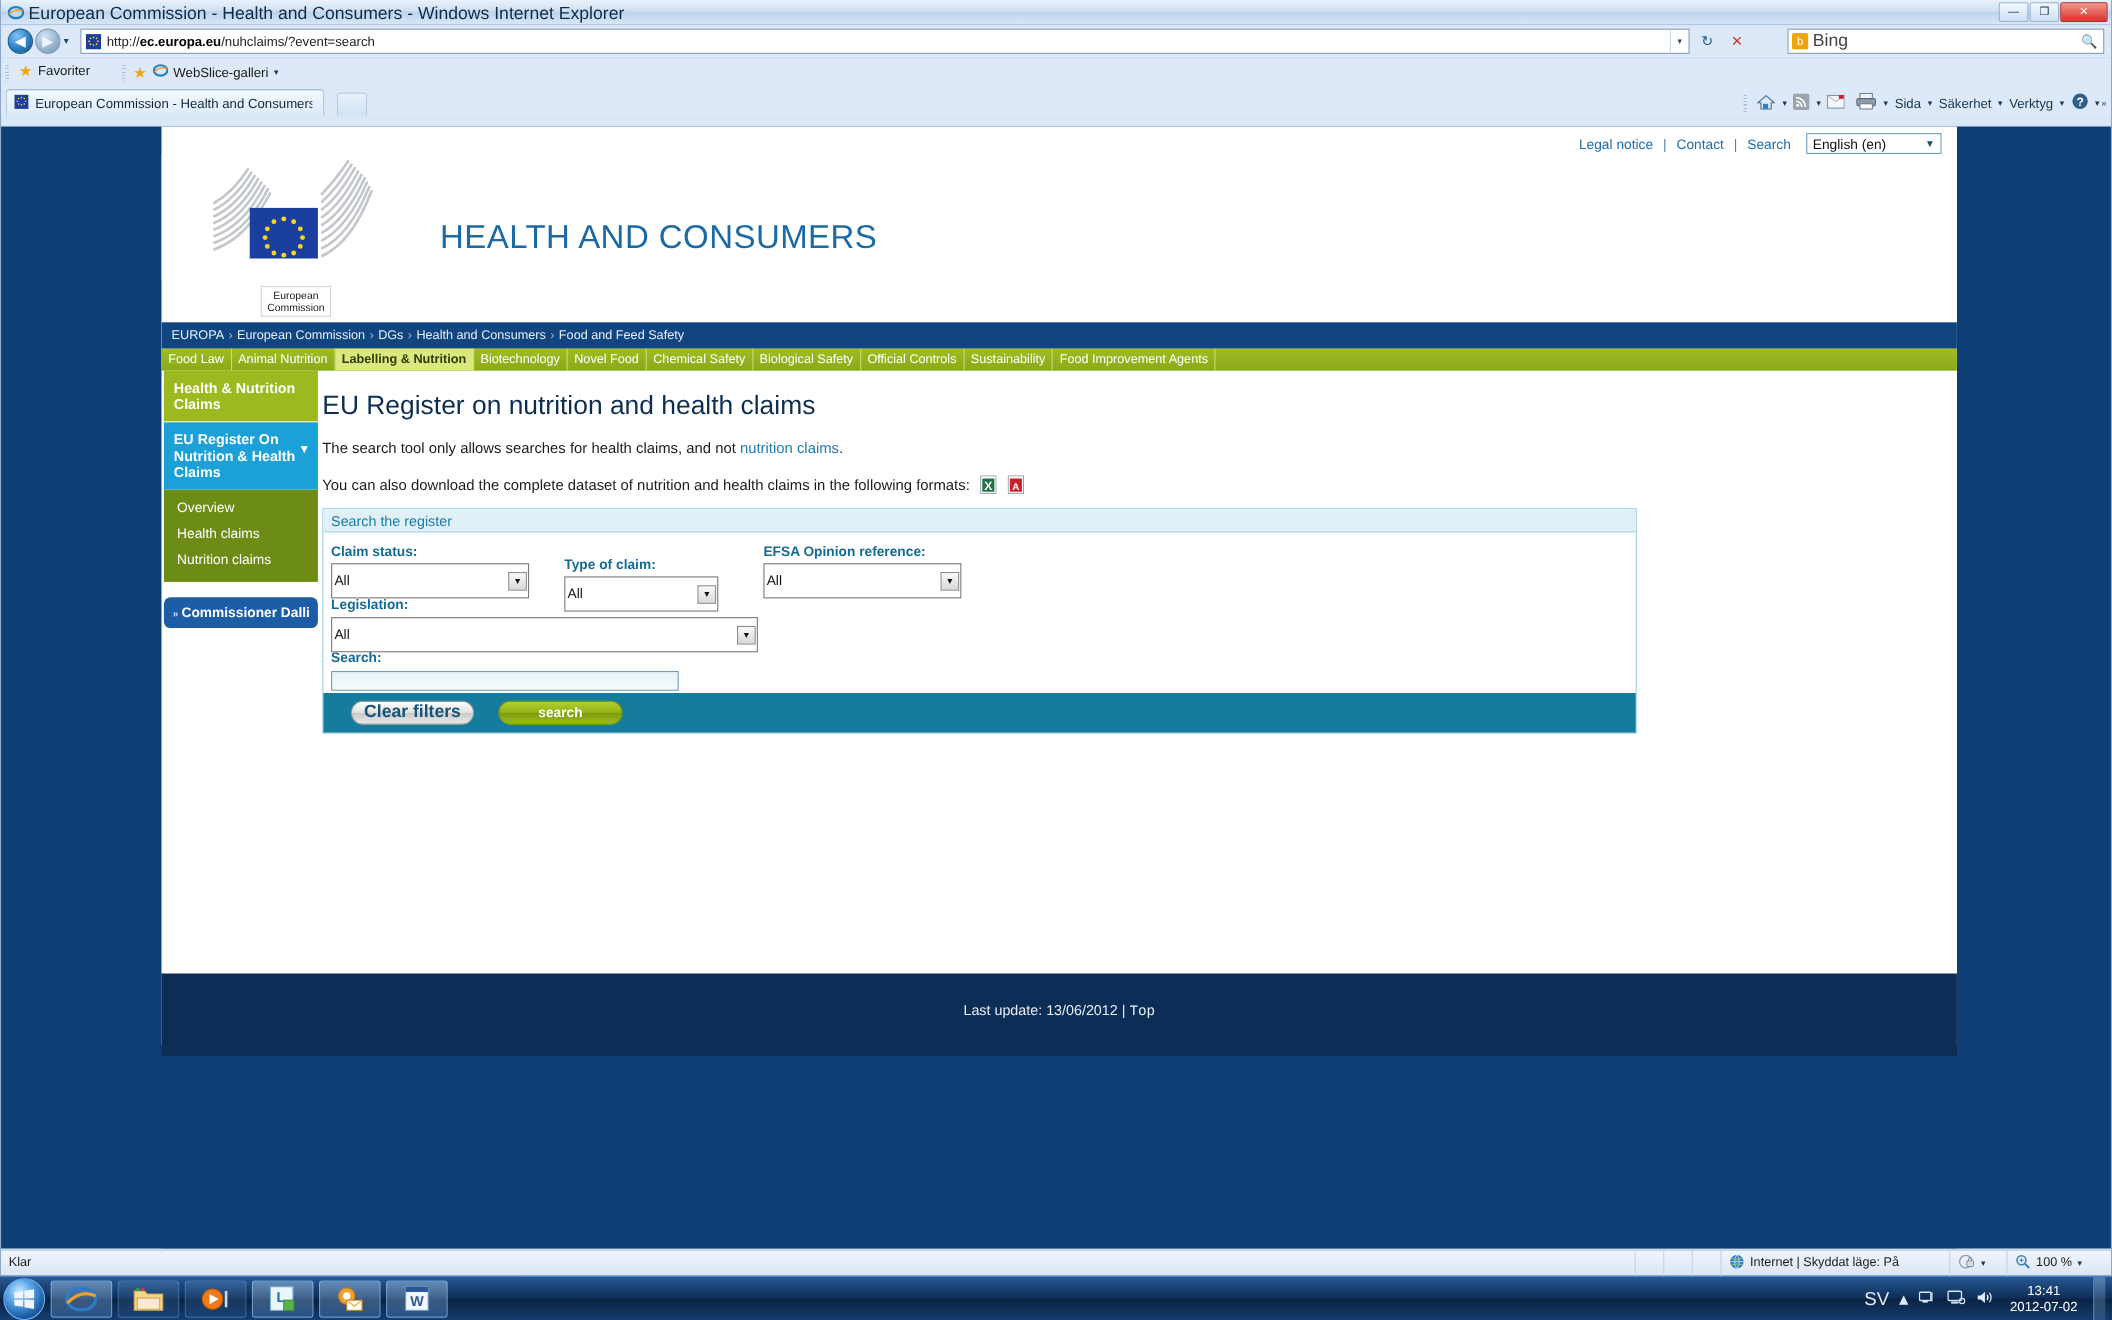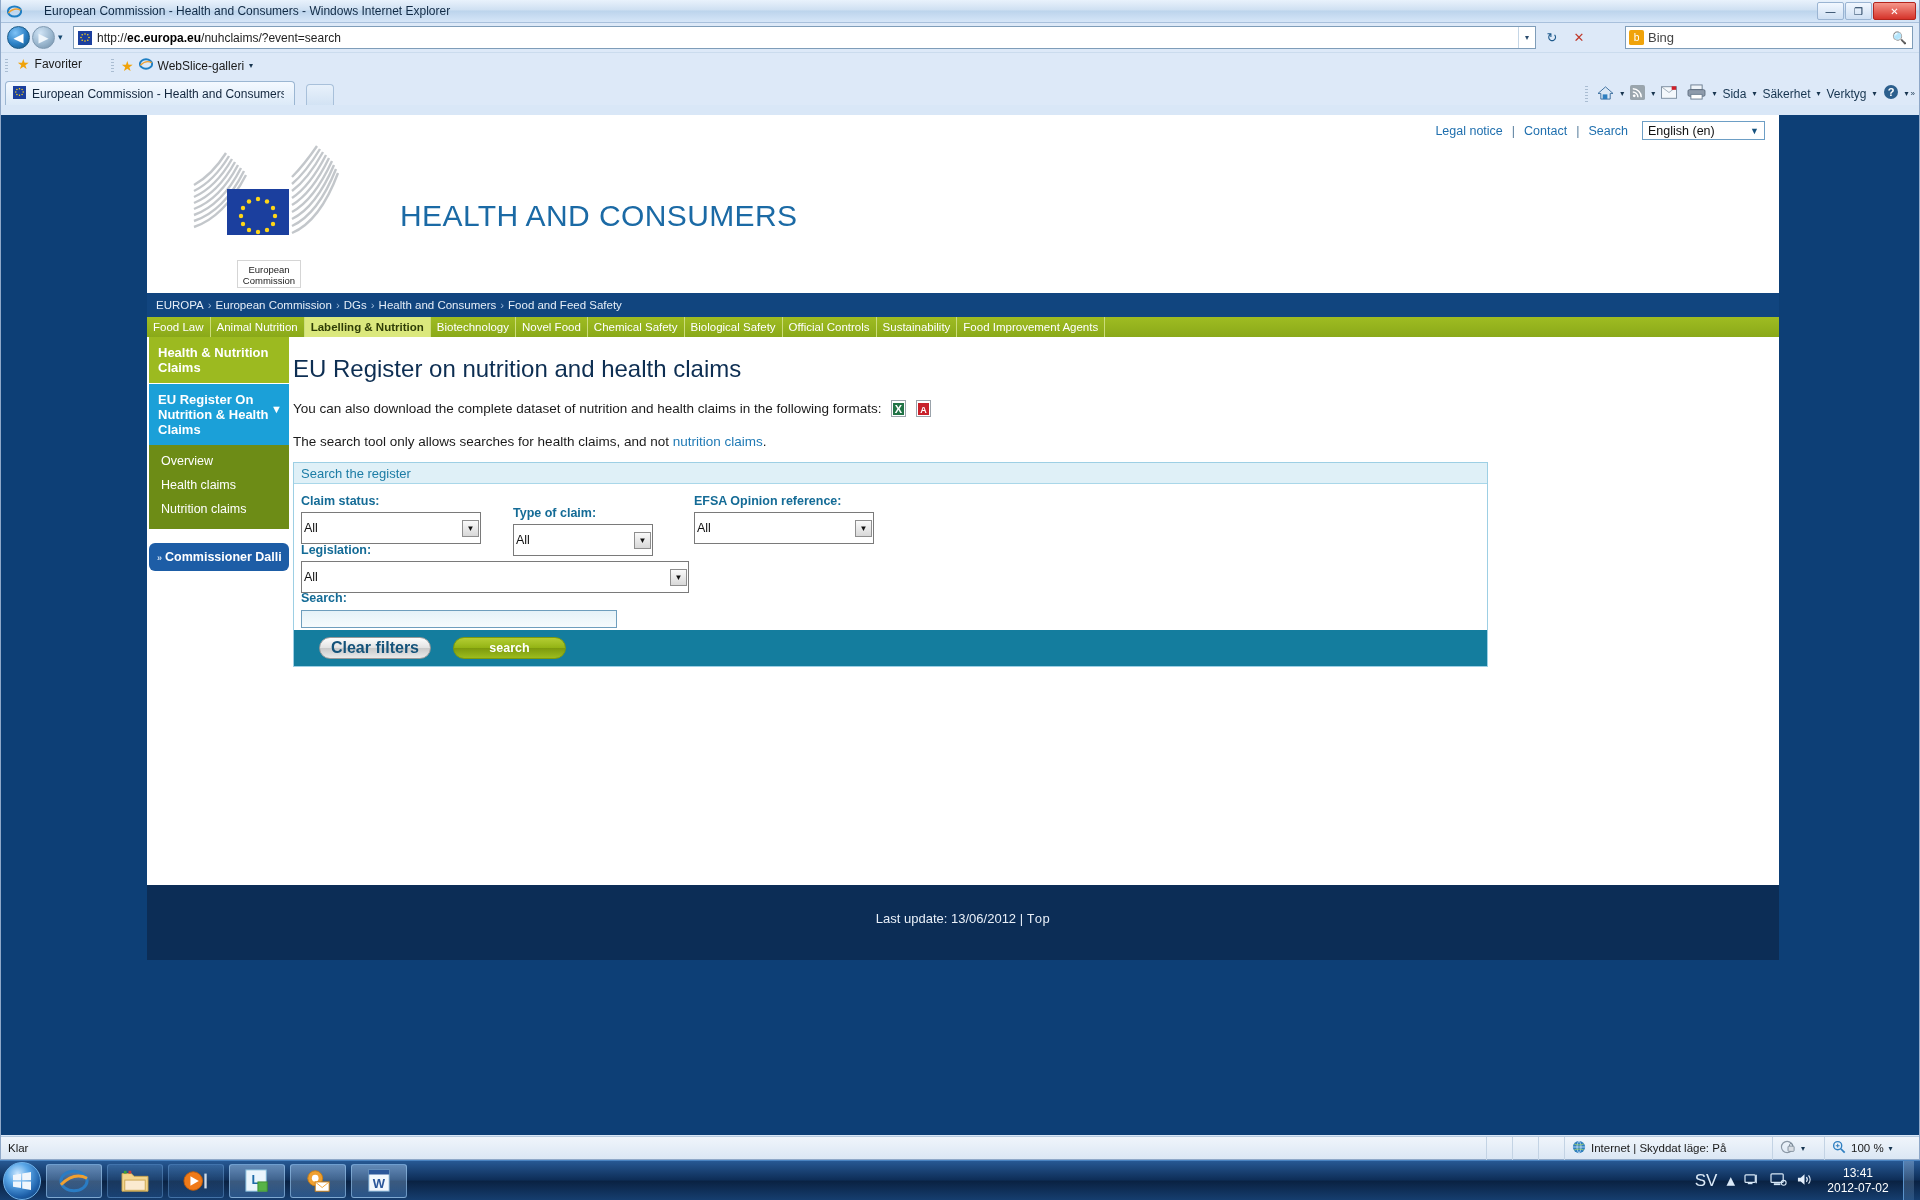--- a/index.html
+++ b/index.html
@@ -29,22 +29,22 @@
   
   #titlebar {
     position: relative; height: 23px;
     background: linear-gradient(to bottom, #e9f2fc 0%, #cfe0f2 45%, #bcd4ec 50%, #d6e6f8 100%);
     border-bottom: 1px solid #a8c0dc;
   }
   #titlebar .tb-icon {
     position: absolute; left: 6px; top: 4px; width: 15px; height: 15px;
   }
   #titlebar .tb-text {
-    position: absolute; left: 43px; top: 4px;
-    font-size: 12px; color: #102a45; white-space: nowrap;
+    position: absolute; left: 25px; top: 4px;
+    font-size: 16px; color: #102a45; white-space: nowrap;
   }
   .winbtns { position: absolute; right: 3px; top: 2px; display: flex; gap: 1px; }
   .winbtn {
     width: 27px; height: 18px; border: 1px solid #9ab4d2; border-radius: 2px;
     background: linear-gradient(to bottom, #f2f8ff, #cfe0f3);
     display: flex; align-items: center; justify-content: center;
     font-size: 10px; color: #0a2a4a;
   }
   .winbtn.close { background: linear-gradient(to bottom, #f5968a, #d5332a); border-color: #b3241c; color: #fff; width: 43px; }
 
@@ -76,21 +76,21 @@
     border: 1px solid transparent; display: flex; align-items: center; justify-content: center;
     font-size: 13px; color: #1e5a8c;
   }
   #btn-refresh { left: 1539px; }
   #btn-stop    { left: 1566px; color: #c0392b; }
   #searchbox {
     position: absolute; left: 1624px; top: 3px; width: 288px; height: 23px;
     background: #fff; border: 1px solid #7f9db9; display: flex; align-items: center;
   }
   #searchbox .bing { width: 15px; height: 15px; margin: 0 4px 0 3px; flex:none;}
-  #searchbox .ph { font-size: 13px; color: #444; }
+  #searchbox .ph { font-size: 16px; color: #444; }
   #searchbox .mag { margin-left: auto; margin-right: 5px; font-size: 12px; color: #3c6e9f; }
 
   
   #favbar { position: relative; height: 27px; background: #dde9f8; border-top: 1px solid #cbdcee; }
   .grip { position:absolute; top:6px; width:3px; height:15px;
           background: repeating-linear-gradient(to bottom, #aabdd2 0 1px, transparent 1px 3px); }
   .favitem { position: absolute; top: 4px; display: flex; align-items: center; gap: 5px;
              font-size: 12px; color: #1a1a1a; white-space: nowrap; }
   .star { color: #f0a30a; font-size: 14px; line-height: 1; }
 
@@ -562,39 +562,39 @@
           </div>
           <div class="sb-commissioner">
             <span class="bullets">»</span><span>Commissioner Dalli</span>
           </div>
         </div>
 
         <div id="content">
           <h1>EU Register on nutrition and health claims</h1>
 
           <div class="para">
+            <span>The search tool only allows searches for health claims, and not </span><a href="#">nutrition claims</a><span>.</span>
+          </div>
+
+          <div class="para">
             <span>You can also download the complete dataset of nutrition and health claims in the following formats:</span>
             <span class="fmt-icon">
               <svg width="15" height="17" viewBox="0 0 15 17">
                   <rect x="0.5" y="0.5" width="14" height="16" fill="#fff" stroke="#9aa3ab"></rect>
                   <rect x="2" y="3" width="11" height="12" fill="#217346"></rect>
                   <text x="7.5" y="13" font-size="11" font-family="Liberation Sans" font-weight="bold" fill="#fff" text-anchor="middle">X</text>
                 </svg>
             </span>
             <span class="fmt-icon">
               <svg width="15" height="17" viewBox="0 0 15 17">
                   <rect x="0.5" y="0.5" width="14" height="16" fill="#fff" stroke="#9aa3ab"></rect>
                   <rect x="2" y="3" width="11" height="12" fill="#c8202a"></rect>
                   <text x="7.5" y="13" font-size="9" font-family="Liberation Sans" font-weight="bold" fill="#fff" text-anchor="middle">A</text>
                 </svg>
             </span>
-          </div>
-
-          <div class="para">
-            <span>The search tool only allows searches for health claims, and not </span><a href="#">nutrition claims</a><span>.</span>
           </div>
 
           <div id="searchpanel">
             <div id="sp-head">Search the register</div>
             <div id="sp-body">
 
               <div class="col" id="col1">
                 <div class="fld-label">Claim status:</div>
                 <div class="selbox">
                   <span>All</span>

